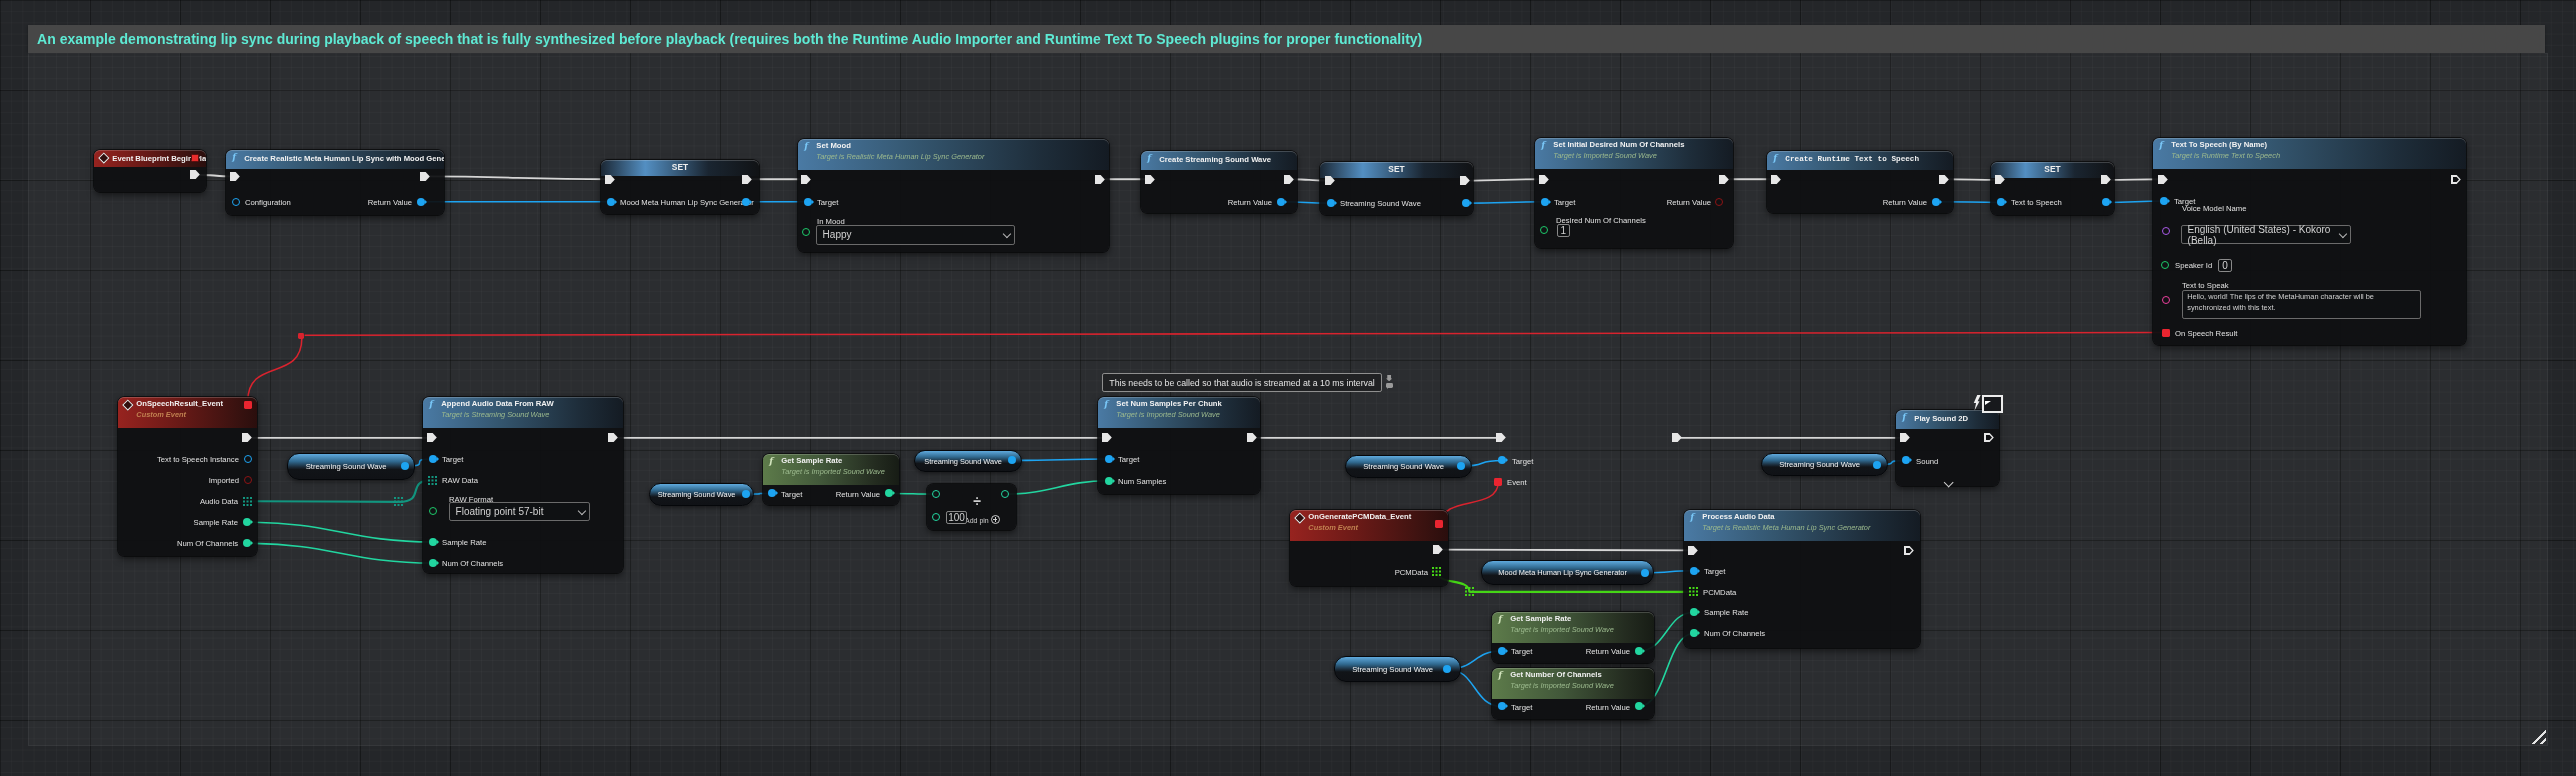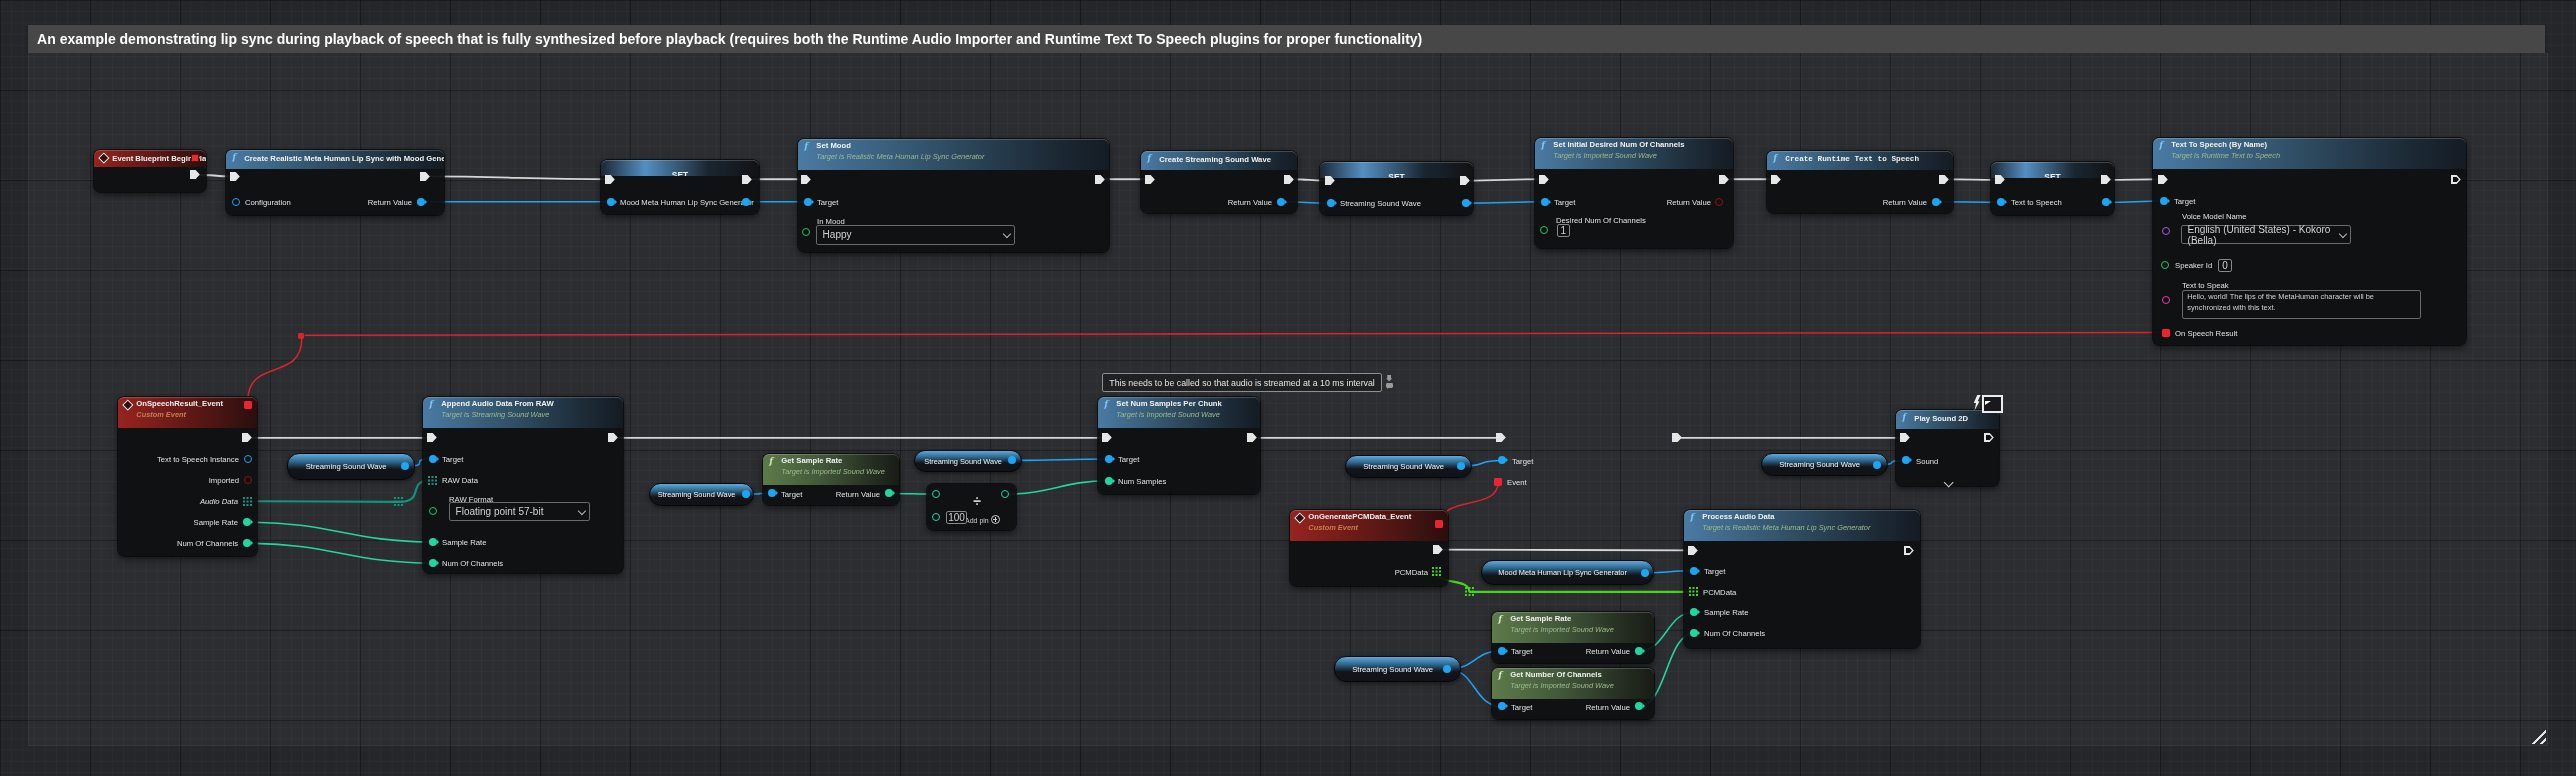--- a/index.html
+++ b/index.html
@@ -6,38 +6,38 @@
   #canvas{position:relative;width:2576px;height:776px;overflow:hidden;
     font-family:"Liberation Sans",sans-serif;
     background-color:#242629;
     background-image:
       linear-gradient(rgba(0,0,0,.38) 1.4px,transparent 1.4px),
       linear-gradient(90deg,rgba(0,0,0,.38) 1.4px,transparent 1.4px),
       linear-gradient(rgba(255,255,255,.022) 0.7px,transparent 0.7px),
       linear-gradient(90deg,rgba(255,255,255,.022) 0.7px,transparent 0.7px);
     background-size:90px 90px,90px 90px,11.2px 11.2px,11.2px 11.2px;}
   .comment-body{position:absolute;background:rgba(255,255,255,.035);border:0.7px solid rgba(255,255,255,.05);}
-  .comment-bar{position:absolute;background:#474747;color:#ffffff;font-weight:bold;font-size:14px;
+  .comment-bar{position:absolute;background:#474747;color:#5eead4;font-weight:bold;font-size:14px;
     display:flex;align-items:center;padding-left:9.1px;box-sizing:border-box;box-shadow:0 0.7px 2.1px rgba(0,0,0,.4);}
   .resize-handle{position:absolute;width:19px;height:19px;
     background:repeating-linear-gradient(135deg,#e4e4e4 0 2.1px,transparent 2.1px 5.6px);
     clip-path:polygon(100% 0,100% 100%,0 100%);}
   svg.wires{position:absolute;left:0;top:0;}
   .node{position:absolute;background:rgba(14,15,17,.93);border-radius:6.3px;
     box-shadow:0 0 0 0.7px #070809,0 2.1px 7px rgba(0,0,0,.55);}
   .node-header{position:absolute;left:0;top:0;right:0;border-radius:6.3px 6.3px 0 0;overflow:hidden;
     box-shadow:inset 0 0.7px 0 rgba(255,255,255,.25);}
   .hdr-fn{background:linear-gradient(90deg,#4a7aa4 0%,#34566f 38%,#1e2d3a 78%,#141b23 100%);}
   .hdr-pure{background:linear-gradient(90deg,#5d7b4a 0%,#42583a 42%,#242c20 82%,#171c15 100%);}
   .hdr-event{background:linear-gradient(90deg,#97231f 0%,#6b1a17 42%,#3a1210 85%,#2a0e0d 100%);}
   .hdr-set{background:linear-gradient(90deg,rgba(60,105,150,.25) 0%,rgba(95,165,225,.85) 28%,rgba(45,75,105,.35) 68%,rgba(20,26,32,.15) 100%);}
   .node-title{position:absolute;left:18.3px;top:2.1px;font-size:7.7px;font-weight:bold;color:#f2f2f2;white-space:nowrap;}
   .node-sub{position:absolute;left:18.3px;top:12.7px;font-size:7.4px;font-style:italic;color:#9cba8e;white-space:nowrap;}
   .sub-event{color:#c08050;font-weight:bold;}
-  .set-title{position:absolute;left:0;right:0;top:2.1px;text-align:center;font-size:8.4px;font-weight:bold;color:#efefef;margin-top:8px;}
+  .set-title{position:absolute;left:0;right:0;top:2.1px;text-align:center;font-size:8.4px;font-weight:bold;color:#efefef;}
   .ficon{position:absolute;left:6.3px;top:1.4px;font-family:"DejaVu Serif",serif;font-style:italic;font-weight:bold;font-size:9.1px;color:#79c7f7;}
   .ficon-pure{color:#d2e4bd;}
   .evicon{position:absolute;left:6.3px;top:4.2px;width:5.6px;height:5.6px;border:1.4px solid #eee;transform:rotate(45deg);background:#30100f;}
   .bindicon{position:absolute;left:5.6px;top:3.5px;width:9.1px;height:9.1px;background:#aeb6bc;border-radius:1.4px;box-shadow:inset 0 -4.9px 0 #515a61;}
   .badge-red{position:absolute;width:8.4px;height:8.4px;background:#e82c2c;border:1.4px solid #5d0f0f;box-sizing:border-box;border-radius:1.4px;}
   .pin{position:absolute;}
   .pin-exec{width:9.8px;height:9.1px;background:#e6e6e6;clip-path:polygon(0 0,58% 0,100% 50%,58% 100%,0 100%);}
   .pin-exec .inner{position:absolute;left:1.8px;top:1.8px;right:1.8px;bottom:1.8px;background:#0e0f11;clip-path:polygon(0 0,58% 0,100% 50%,58% 100%,0 100%);}
   .pin-circ{width:8.4px;height:8.4px;border-radius:50%;box-sizing:border-box;}
   .pin-circ.filled{background:currentColor;}
@@ -244,21 +244,21 @@
       <div class="inner"></div>
     </div>
     <div class="pin pin-circ filled" style="left: 2160px; top: 197px; color: rgb(29, 164, 242);"></div>
     <span class="pin-label" style="top: 201px; left: 2174px;">Target</span>
     <div class="pin pin-circ hollow" style="left: 2162px; top: 227px; color: rgb(169, 89, 232);"></div>
     <div class="pin pin-circ hollow" style="left: 2161px; top: 261px; color: rgb(28, 201, 106);"></div>
     <span class="pin-label" style="top: 265px; left: 2175px;">Speaker Id</span>
     <div class="pin pin-circ hollow" style="left: 2162px; top: 296px; color: rgb(238, 63, 158);"></div>
     <div class="pin pin-sq" style="left: 2162px; top: 329px; color: rgb(234, 37, 48);"></div>
     <span class="pin-label" style="top: 333px; left: 2175px;">On Speech Result</span>
-    <span class="free-text" style="left: 2182px; top: 216px;">Voice Model Name</span>
+    <span class="free-text" style="left: 2182px; top: 208px;">Voice Model Name</span>
     <span class="free-text" style="left: 2182px; top: 285px;">Text to Speak</span>
     <div class="widget w-select" style="left: 2181px; top: 225px; width: 170px; height: 19px;">
       <span>English (United States) - Kokoro (Bella)</span>
       <span class="chev"></span>
     </div>
     <div class="widget w-input" style="left: 2218px; top: 259px; width: 14px; height: 13.4px;">
       <span>0</span>
     </div>
     <div class="widget w-textarea" style="left: 2182px; top: 290px; width: 239px; height: 29px;"><span>Hello, world! The lips of the MetaHuman character will be synchronized with this text.</span></div>
     <div class="node" style="left: 118px; top: 397px; width: 139px; height: 159px;">
@@ -270,21 +270,21 @@
     </div>
     <div class="pin pin-sq" style="color: rgb(234, 37, 48); left: 244px; top: 401px;"></div>
     <div class="pin pin-exec" style="left: 242px; top: 433px;"></div>
     <div class="pin pin-circ hollow" style="left: 244px; top: 455px; color: rgb(29, 164, 242);"></div>
     <span class="pin-label" style="top: 459px; right: 2337px;">Text to Speech Instance</span>
     <div class="pin pin-circ hollow" style="left: 244px; top: 476px; color: rgb(142, 19, 19);"></div>
     <span class="pin-label" style="top: 480px; right: 2337px;">Imported</span>
     <div class="pin pin-grid" style="left: 243px; top: 497px; color: rgb(18, 149, 127);">
       <span></span>
     </div>
-    <span class="pin-label" style="top: 501px; right: 2338px; font-style: italic;">Audio Data</span>
+    <span class="pin-label" style="top: 501px; right: 2338px;">Audio Data</span>
     <div class="pin pin-circ filled" style="left: 243px; top: 518px; color: rgb(34, 214, 160);"></div>
     <span class="pin-label" style="top: 522px; right: 2338px;">Sample Rate</span>
     <div class="pin pin-circ filled" style="left: 243px; top: 539px; color: rgb(34, 214, 160);"></div>
     <span class="pin-label" style="top: 543px; right: 2338px;">Num Of Channels</span>
     <div class="pill" style="left: 287px; top: 453px; width: 128px; height: 27px;">
       <span class="pill-label">Streaming Sound Wave</span>
     </div>
     <div class="pill-dot" style="left: 401px; top: 462px;"></div>
     <div class="node" style="left: 423px; top: 397px; width: 200px; height: 176px;">
       <div class="node-header hdr-fn" style="height: 31px;">

